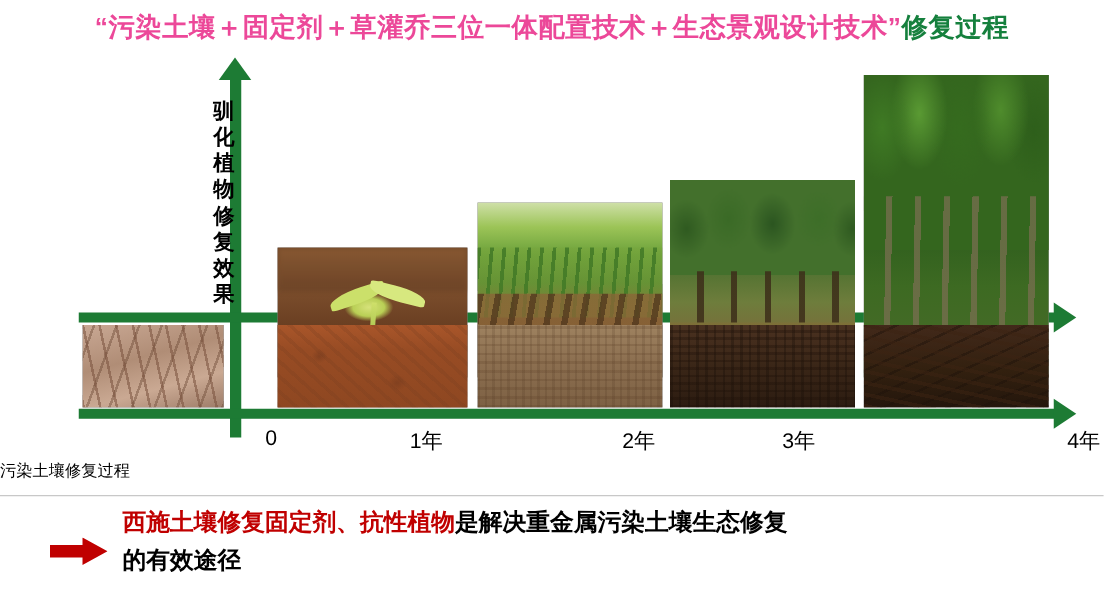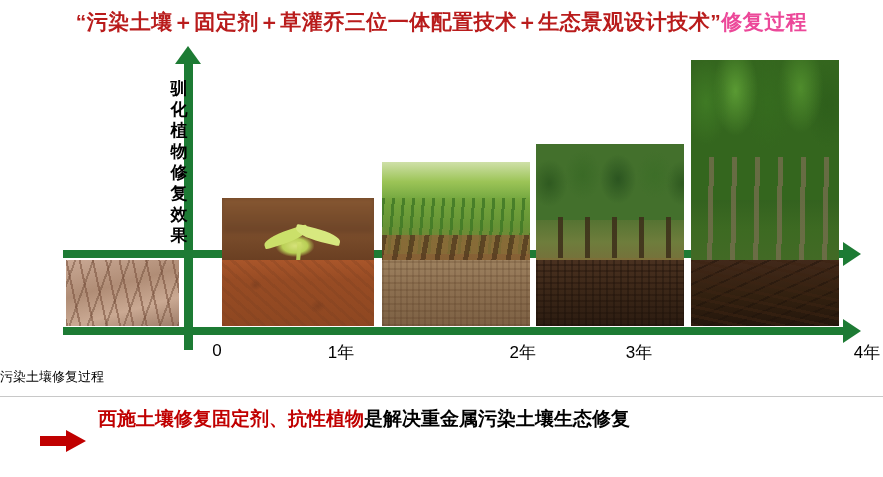--- a/index.html
+++ b/index.html
@@ -21,22 +21,22 @@
     left: 0px;
     top: 8px;
     width: 883px;
     text-align: center;
     font-size: 21px;
     font-weight: bold;
     letter-spacing: 0.5px;
     color: #1F3864;
     white-space: nowrap;
   }
-  #title .seg-green { color: #b91c1c; text-align: right; }
-  #title .seg-dark  { color: #ec4899; }
+  #title .seg-green { color: #ec4899; text-align: right; }
+  #title .seg-dark  { color: #15803d; }
 
   
   #diagram {
     position: absolute;
     left: 0;
     top: 46px;
     width: 883px;
     height: 340px;
   }
 
@@ -365,30 +365,31 @@
   <div class="tile" id="soil3" style="left:536px; top:214px; width:148px; height:66px;">
       <div class="inner"></div>
     </div>
 
   <div class="tile" id="soil4" style="left:691px; top:214px; width:148px; height:66px;">
       <div class="inner"></div>
     </div>
 
   <div class="x-tick" style="left:197px; width:40px;">0</div>
   <div class="x-tick" style="left:316px; width:50px;">1年</div>
-  <div class="x-tick" style="left:486px; width:50px;text-align:right;">2年</div>
+  <div class="x-tick" style="left:486px; width:50px;">2年</div>
   <div class="x-tick" style="left:614px; width:50px;">3年</div>
   <div class="x-tick" style="left:842px; width:50px;">4年</div>
 
   <div id="x-label">污染土壤修复过程</div>
 </div>
 
 <div id="divider"></div>
 
 <div id="red-arrow">
   <svg width="46" height="22" viewBox="0 0 46 22">
     <polygon points="0,6 26,6 26,0 46,11 26,22 26,16 0,16" fill="#C00000"></polygon>
   </svg>
 </div>
 
 <div id="conclusion">
   <span class="red">西施土壤修复固定剂、抗性植物</span><span>是解决重金属污染土壤生态修复</span><br>
+  <span>的有效途径</span>
 </div>
 
 </body></html>

